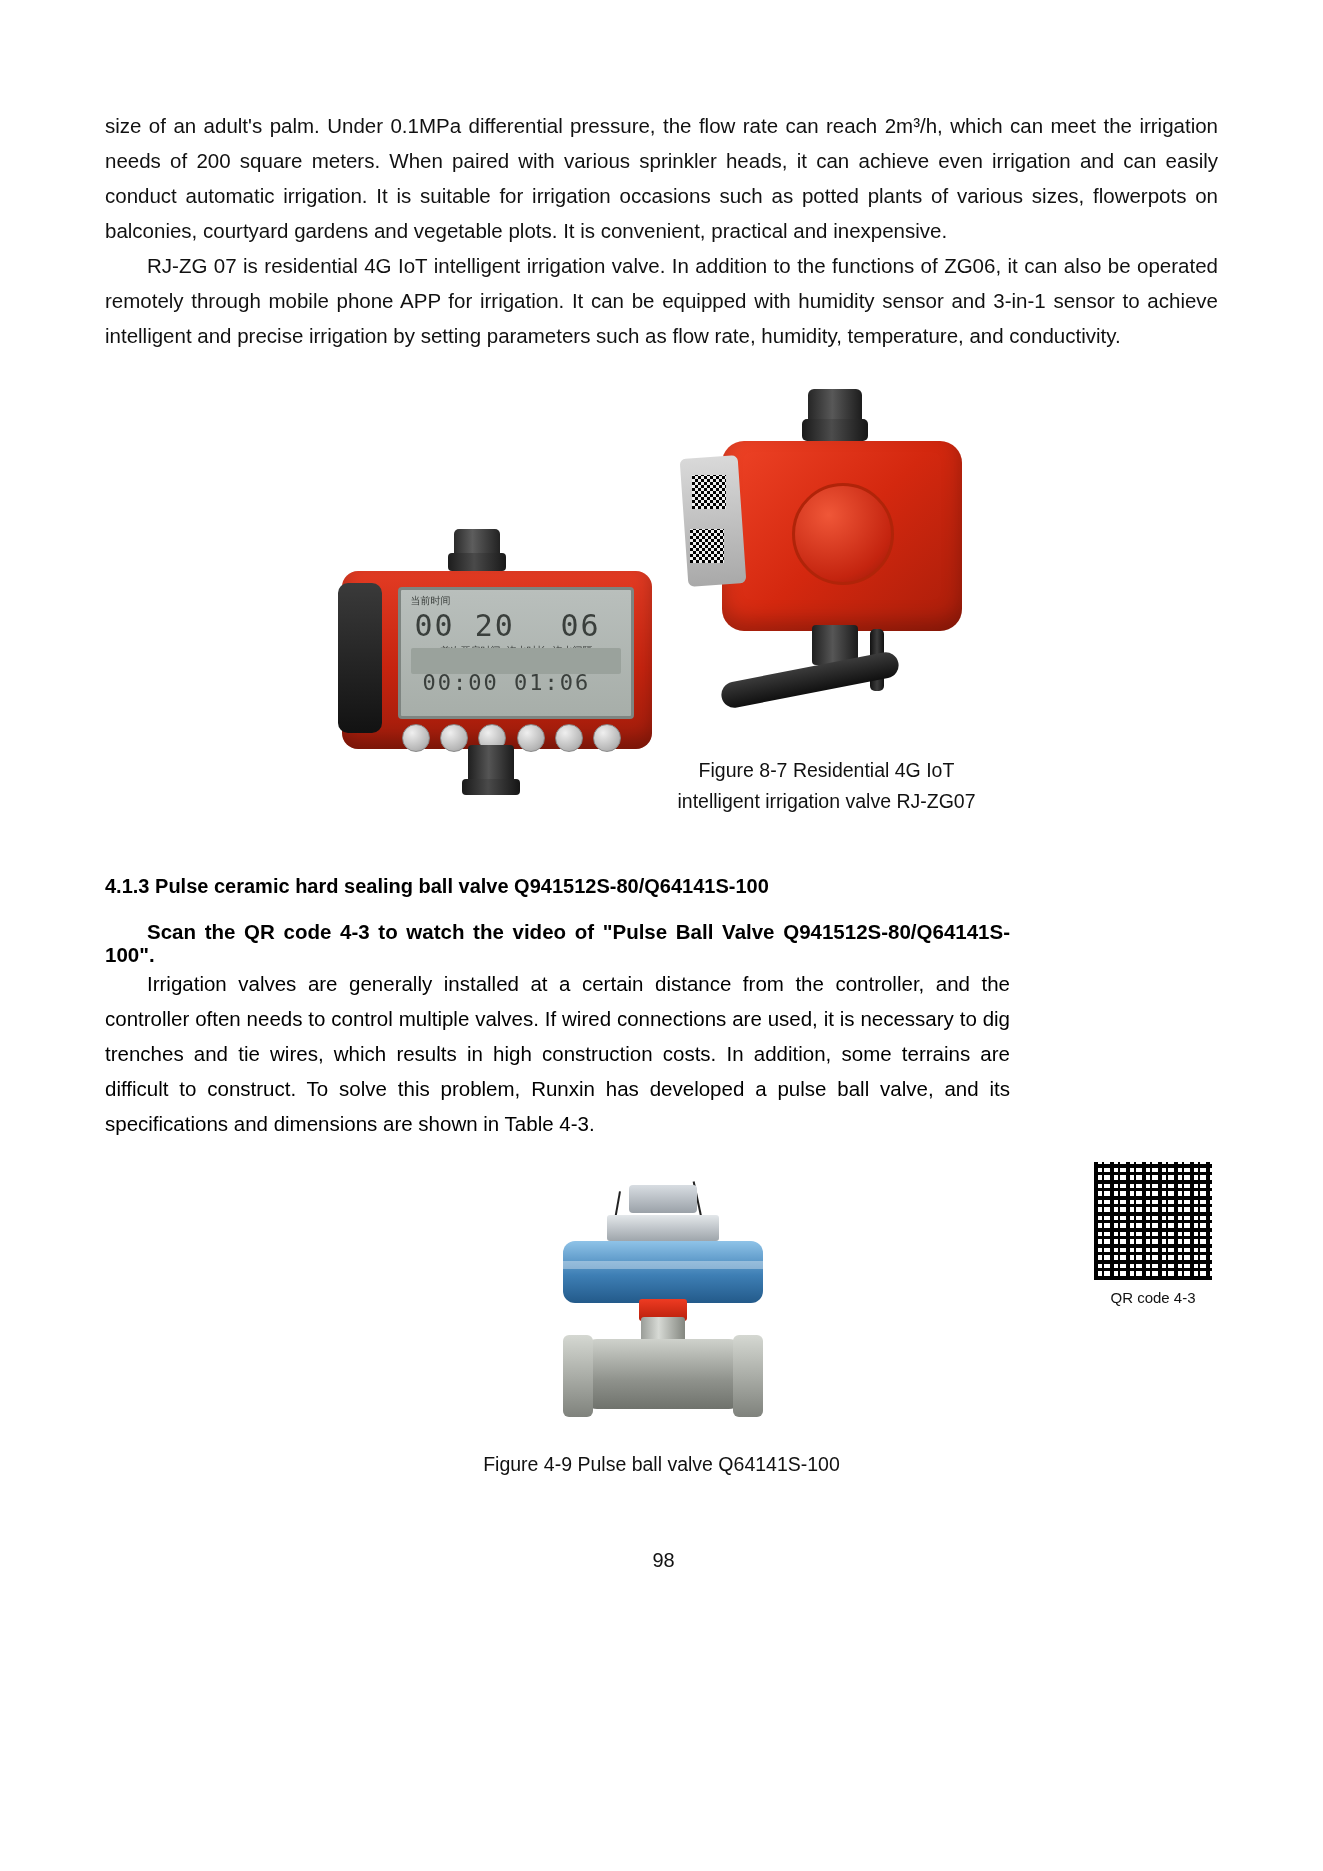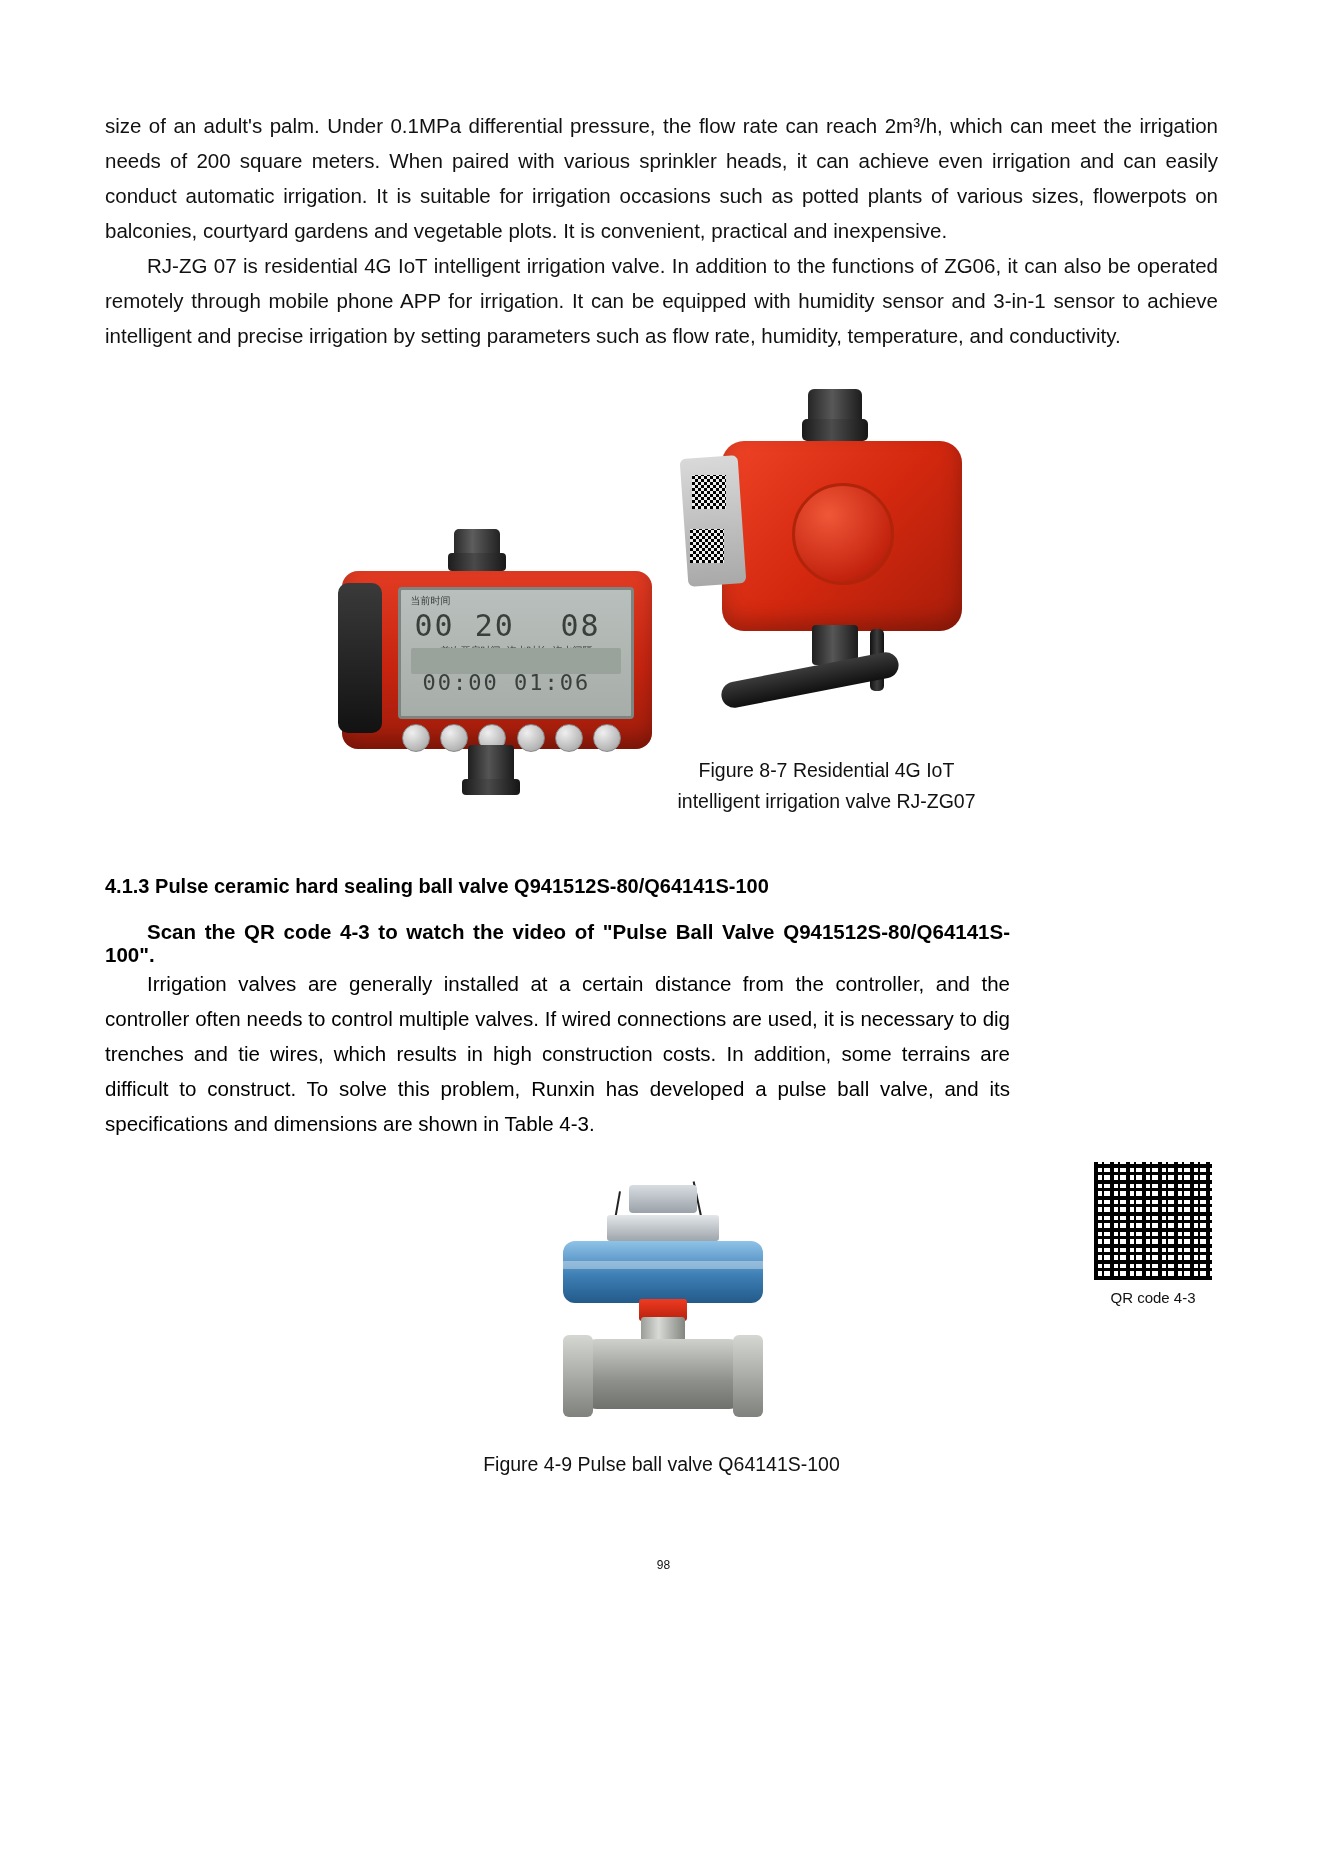--- a/index.html
+++ b/index.html
@@ -328,21 +328,21 @@
   .wrap-text {
     font-size: 20.5px;
     line-height: 35px;
     text-align: justify;
   }
   .page-number {
     position: absolute;
     bottom: 57px;
     left: 4px; right: 0;
     text-align: center;
-    font-size: 12px;
+    font-size: 20px;
     color: #111;
   }
 </style>
 </head>
 <body>
 
 <div class="page">
 
   <div class="top-block">
     <p class="body-text para">size of an adult's palm. Under 0.1MPa differential pressure, the flow rate can reach 2m³/h, which can meet the irrigation needs of 200 square meters. When paired with various sprinkler heads, it can achieve even irrigation and can easily conduct automatic irrigation. It is suitable for irrigation occasions such as potted plants of various sizes, flowerpots on balconies, courtyard gardens and vegetable plots. It is convenient, practical and inexpensive.</p>
@@ -354,21 +354,21 @@
     <div class="fig-col">
       <div class="zg06">
         <div class="greypanel"></div>
         <div class="neck"></div>
         <div class="neck2"></div>
         <div class="bodyred"></div>
         <div class="sidecap"></div>
         <div class="screen">
           <div class="seg seg-small" style="left:10px; top:4px;">当前时间</div>
           <div class="seg seg-big" style="left:14px; top:18px;">00 20</div>
-          <div class="seg seg-big" style="left:160px; top:18px;">08</div>
+          <div class="seg seg-big" style="left:160px; top:18px;">06</div>
           <div class="seg seg-small" style="left:40px; top:54px;">首次开启时间   浇水时长   浇水间隔</div>
           <div class="lcdbar"></div>
           <div class="seg seg-big" style="left:22px; top:80px; font-size:22px;">00:00 01:06</div>
         </div>
         <div class="btnrow">
           <div class="btn"></div>
           <div class="btn"></div>
           <div class="btn"></div>
           <div class="btn"></div>
           <div class="btn"></div>

